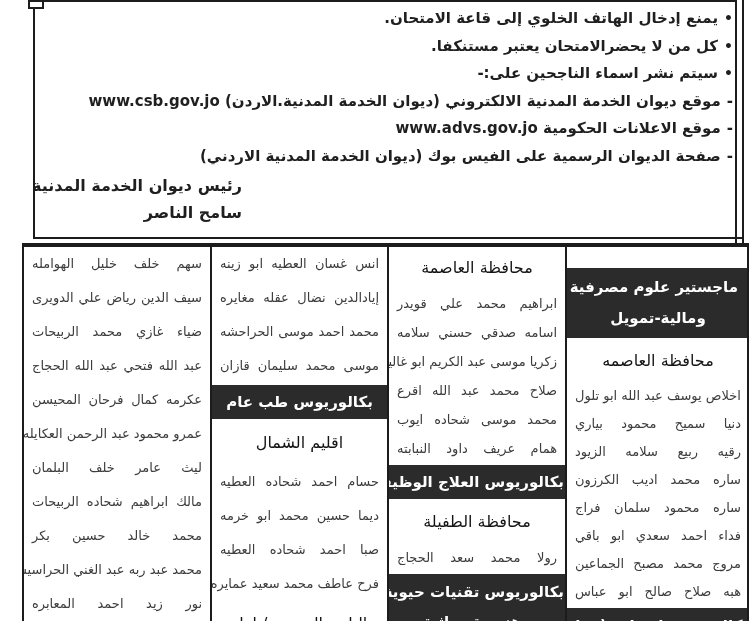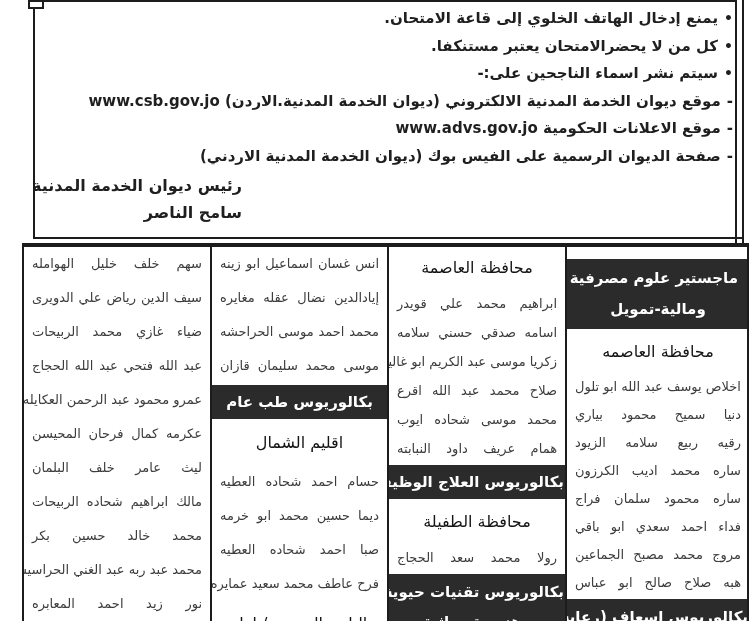--- a/index.html
+++ b/index.html
@@ -49,21 +49,21 @@
 
   .cell-region { font-weight:400; font-size:16px; color:#141414; text-align:center;
                  height:42px; line-height:42px; white-space:nowrap; overflow:hidden; }
   .col-c .cell-region { height:44px; line-height:44px; }
   .cell-region.clipped-region { height:40px; line-height:46px; }
 
   .cell-degree { background:var(--header-bg,#2b2b2b); color:#ffffff; font-weight:700;
                  font-size:15px; text-align:center; margin:2px 0; padding:2px 1px;
                  white-space:nowrap; overflow:hidden; }
   .cell-degree .dline { line-height:30px; }
-  .cell-degree.lead { margin-top:12px; padding:4px 11px; }
+  .cell-degree.lead { margin-top:21px; padding:4px 11px; }
   .cell-degree.lead .dline { line-height:31px; }
   .cell-degree.clipped { padding-top:3px; }
 </style>
 </head>
 <body>
 
 <div class="rule top-rule"></div>
 <div class="rule left-border"></div>
 <div class="notch"></div>
 <div class="rule right-border-1"></div>
@@ -133,40 +133,40 @@
         <div class="dline">بكالوريوس العلاج الوظيفي</div>
       </div>
       <div class="cell-region">محافظة الطفيلة</div>
       <div class="cell-name">رولا محمد سعد الحجاج</div>
       <div class="cell-degree clipped">
         <div class="dline">بكالوريوس تقنيات حيوية</div>
         <div class="dline">وهندسة وراثية</div>
       </div>
     </div>
   <div class="col col-c">
-      <div class="cell-name">انس غسان اسماعيل ابو زينه</div>
+      <div class="cell-name">انس غسان العطيه ابو زينه</div>
       <div class="cell-name">إيادالدين نضال عقله مغايره</div>
       <div class="cell-name">محمد احمد موسى الحراحشه</div>
       <div class="cell-name">موسى محمد سليمان قازان</div>
       <div class="cell-degree">
         <div class="dline">بكالوريوس طب عام</div>
       </div>
       <div class="cell-region">اقليم الشمال</div>
       <div class="cell-name">حسام احمد شحاده العطيه</div>
       <div class="cell-name">ديما حسين محمد ابو خرمه</div>
       <div class="cell-name">صبا احمد شحاده العطيه</div>
       <div class="cell-name">فرح عاطف محمد سعيد عمايره</div>
       <div class="cell-region clipped-region">البادية الجنوبية / لواء</div>
     </div>
   <div class="col col-d">
       <div class="cell-name">سهم خلف خليل الهوامله</div>
       <div class="cell-name">سيف الدين رياض علي الدويرى</div>
       <div class="cell-name">ضياء غازي محمد الربيحات</div>
       <div class="cell-name">عبد الله فتحي عبد الله الحجاج</div>
+      <div class="cell-name">عكرمه كمال فرحان المحيسن</div>
       <div class="cell-name">عمرو محمود عبد الرحمن العكايله</div>
-      <div class="cell-name">عكرمه كمال فرحان المحيسن</div>
       <div class="cell-name">ليث عامر خلف البلمان</div>
       <div class="cell-name">مالك ابراهيم شحاده الربيحات</div>
       <div class="cell-name">محمد خالد حسين بكر</div>
       <div class="cell-name">محمد عبد ربه عبد الغني الحراسيس</div>
       <div class="cell-name">نور زيد احمد المعابره</div>
     </div>
 </div>
 
 </body></html>

